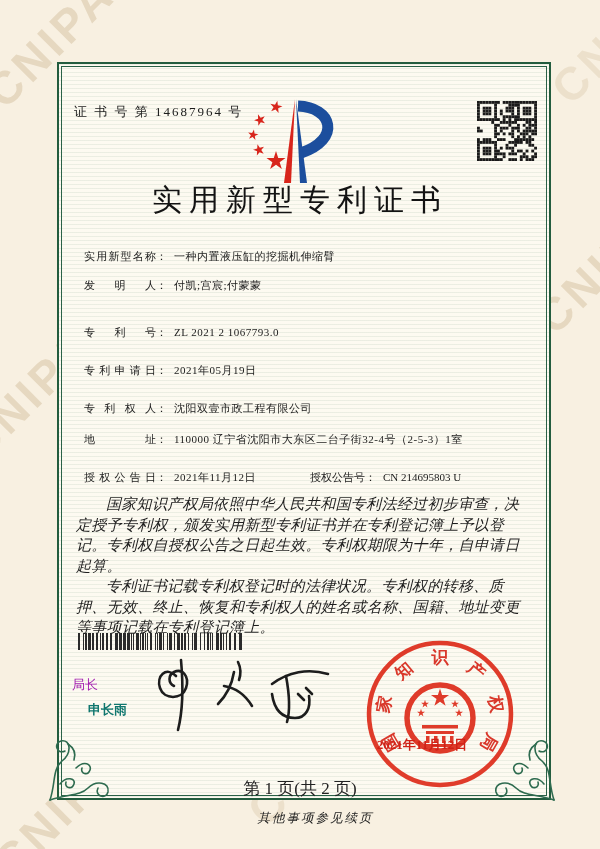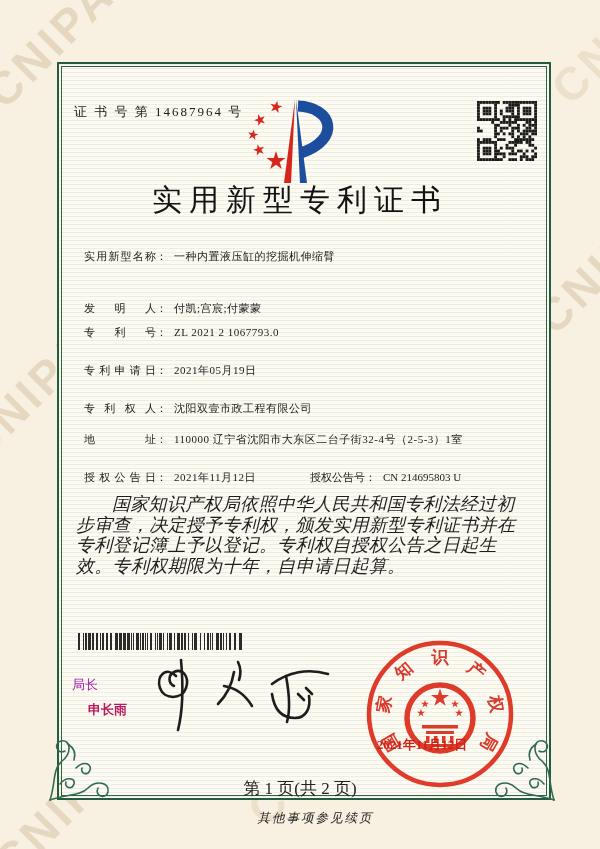--- a/index.html
+++ b/index.html
@@ -20,28 +20,28 @@
   .qr{position:absolute;left:477px;top:101px;width:60px;height:60px;}
   .logo{position:absolute;left:240px;top:93px;width:104px;height:94px;}
   .title{position:absolute;left:0;right:0;top:180px;text-align:center;font-size:30px;
          font-weight:400;letter-spacing:7px;color:#131313;}
   .row{position:absolute;left:84px;width:440px;display:flex;align-items:flex-end;
        font-size:11px;line-height:19px;}
   .flabel{flex:none;width:72px;text-align:justify;text-align-last:justify;}
   .colon{flex:none;margin-right:7px;}
   .fvalue{flex:1;letter-spacing:.5px;}
   .pair2{position:absolute;left:226px;top:0;display:flex;width:214px;}
-  .legal{position:absolute;left:76px;top:494px;width:452px;font-size:18px;line-height:20.5px;
+  .legal{position:absolute;left:76px;top:494px;width:452px;font-size:15px;line-height:20.5px;
          font-style:italic;color:#1e1e1e;font-family:Liberation Serif, serif;}
   .legal p{margin:0;text-indent:2em;letter-spacing:.3px;}
   .barcode{position:absolute;left:78px;top:633px;width:168px;height:17px;}
   .role{position:absolute;left:72px;top:676px;font-family:"Liberation Sans",sans-serif;
         font-weight:400;font-size:13px;color:#a21caf;}
   .rname{position:absolute;left:88px;top:701px;font-family:"Liberation Sans",sans-serif;
-        font-weight:700;font-size:13px;color:#be185d;}
+        font-weight:700;font-size:13px;color:#0f766e;}
   .sig{position:absolute;left:148px;top:650px;width:200px;height:85px;}
   .seal{position:absolute;left:362px;top:636px;width:156px;height:156px;}
   .seal-char{font-family:"Liberation Serif",serif;}
   .seal-date{position:absolute;left:356px;top:736px;width:132px;text-align:center;
              font-size:13px;font-weight:700;color:#cf2217;letter-spacing:0;}
   .pfooter{position:absolute;left:0;right:0;top:777px;text-align:center;font-size:17px;color:#222;}
   .cont-note{position:absolute;left:0;right:0;top:810px;text-align:center;font-size:12.5px;
              font-style:italic;color:#222;letter-spacing:2px;padding-left:31px;}
 </style>
 </head>
@@ -346,21 +346,21 @@
       </g>
     </svg>
 
     <div class="title">实用新型专利证书</div>
 
     <div class="row" style="top:247px">
       <span class="flabel">实用新型名称</span>
         <span class="colon">：</span>
       <span class="fvalue">一种内置液压缸的挖掘机伸缩臂</span>
     </div>
-    <div class="row" style="top:299px">
+    <div class="row" style="top:276px">
       <span class="flabel">发明人</span>
         <span class="colon">：</span>
       <span class="fvalue">付凯;宫宸;付蒙蒙</span>
     </div>
     <div class="row" style="top:323px">
       <span class="flabel">专利号</span>
         <span class="colon">：</span>
       <span class="fvalue">ZL 2021 2 1067793.0</span>
     </div>
     <div class="row" style="top:361px">
@@ -384,20 +384,21 @@
       <span class="fvalue">2021年11月12日</span>
       <span class="pair2">
         <span>授权公告号</span>
           <span class="colon">：</span>
         <span>CN 214695803 U</span>
       </span>
     </div>
 
     <div class="legal">
       <p>国家知识产权局依照中华人民共和国专利法经过初步审查，决定授予专利权，颁发实用新型专利证书并在专利登记簿上予以登记。专利权自授权公告之日起生效。专利权期限为十年，自申请日起算。</p>
+      <p>专利证书记载专利权登记时的法律状况。专利权的转移、质押、无效、终止、恢复和专利权人的姓名或名称、国籍、地址变更等事项记载在专利登记簿上。</p>
     </div>
 
     <div class="barcode" id="barcodeBox"><svg viewBox="0 0 168 17" width="168" height="17">
           <g fill="#2b2b2b">
             <rect x="0" y="0" width="2" height="17"></rect>
             <rect x="5" y="0" width="1" height="17"></rect>
             <rect x="7" y="0" width="2" height="17"></rect>
             <rect x="10" y="0" width="3" height="17"></rect>
             <rect x="14" y="0" width="2" height="17"></rect>
             <rect x="18" y="0" width="2" height="17"></rect>

